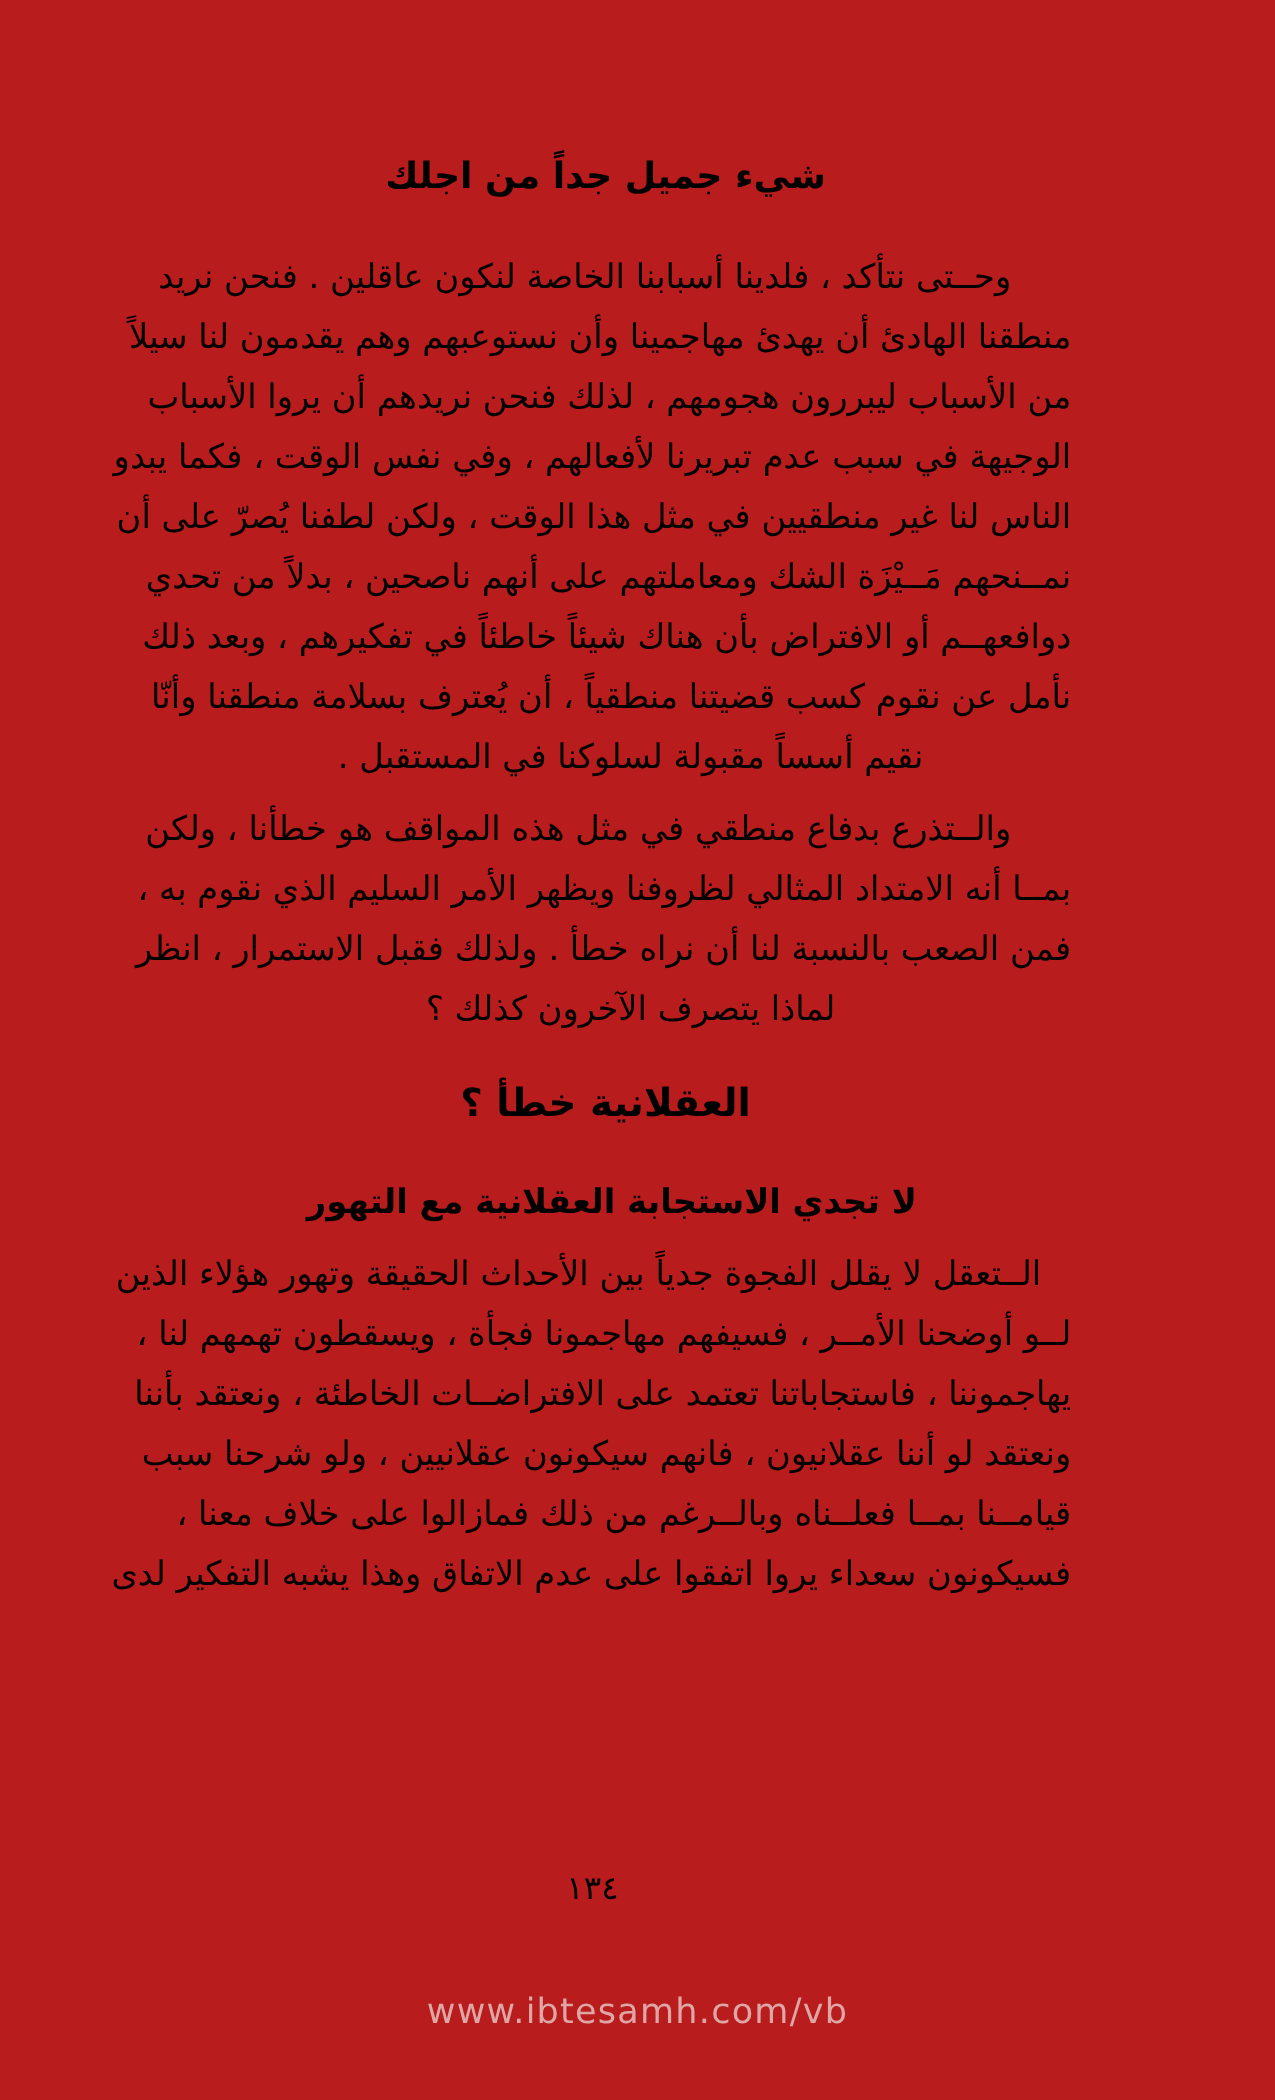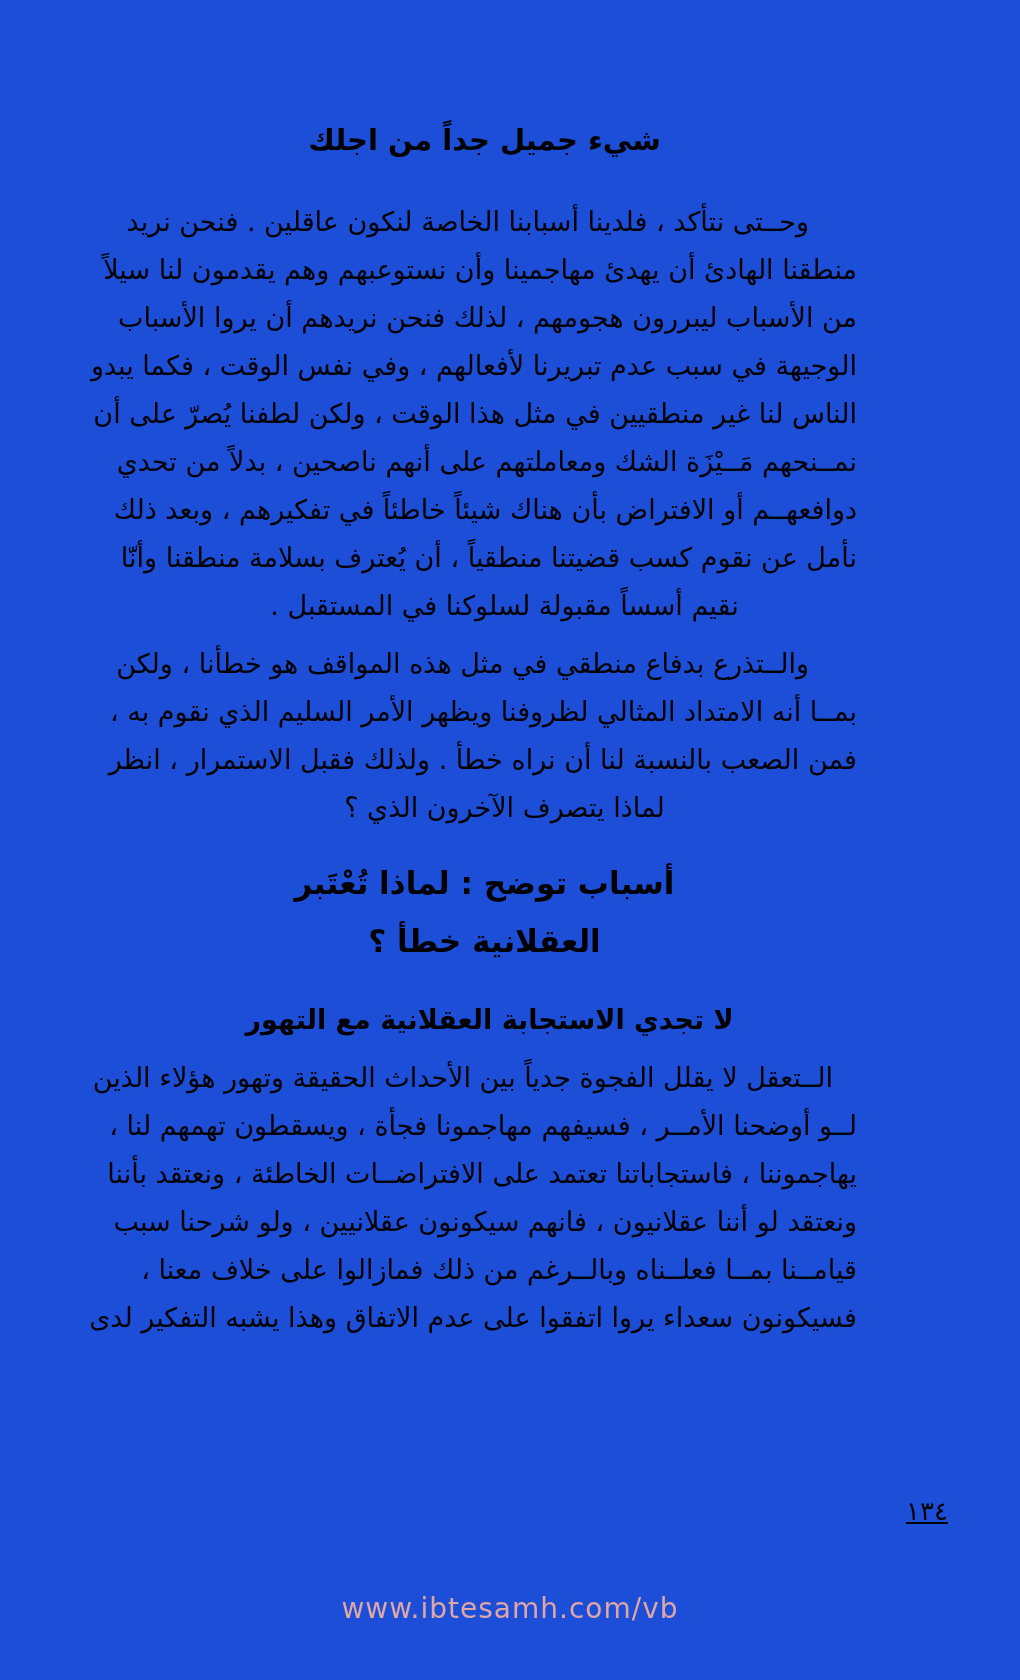--- a/index.html
+++ b/index.html
@@ -4,21 +4,21 @@
 <style>
   html, body {
     margin: 0;
     padding: 0;
     background: #ffffff;
   }
   .page {
     position: relative;
     width: 1020px;
     height: 1680px;
-    background: #1d4ed8;
+    background: #b91c1c;
     color: #000000;
     font-family: "DejaVu Sans", sans-serif;
     overflow: hidden;
   }
   .content {
     position: absolute;
     top: 0;
     left: 112px;
     width: 745px;
     direction: rtl;
@@ -65,24 +65,23 @@
     padding-left: 10px;
     font-size: 27px;
     font-weight: bold;
     line-height: 40px;
   }
   .pagenum {
     position: absolute;
     top: 1496px;
     left: 0;
     width: 948px;
-    text-align: right;
+    text-align: center;
     font-size: 26px;
     letter-spacing: 6px;
-    text-decoration: underline;
   }
   .watermark {
     position: absolute;
     top: 1592px;
     left: 0;
     width: 1020px;
     text-align: center;
     font-size: 28px;
     letter-spacing: 1px;
     color: #dfa6a6;
@@ -106,25 +105,24 @@
       <div class="line j">نمــنحهم مَــيْزَة الشك ومعاملتهم على أنهم ناصحين ، بدلاً من تحدي</div>
       <div class="line j">دوافعهــم أو الافتراض بأن هناك شيئاً خاطئاً في تفكيرهم ، وبعد ذلك</div>
       <div class="line j">نأمل عن نقوم كسب قضيتنا منطقياً ، أن يُعترف بسلامة منطقنا وأنّا</div>
       <div class="line s">نقيم أسساً مقبولة لسلوكنا في المستقبل .</div>
     </div>
 
     <div class="para p2">
       <div class="line j ind48">والــتذرع بدفاع منطقي في مثل هذه المواقف هو خطأنا ، ولكن</div>
       <div class="line j">بمــا أنه الامتداد المثالي لظروفنا ويظهر الأمر السليم الذي نقوم به ،</div>
       <div class="line j">فمن الصعب بالنسبة لنا أن نراه خطأ . ولذلك فقبل الاستمرار ، انظر</div>
-      <div class="line s">لماذا يتصرف الآخرون الذي ؟</div>
+      <div class="line s">لماذا يتصرف الآخرون كذلك ؟</div>
     </div>
 
     <h2 class="heading">
-      <div>أسباب توضح : لماذا تُعْتَبر</div>
       <div>العقلانية خطأ ؟</div>
     </h2>
 
     <h3 class="subheading">لا تجدي الاستجابة العقلانية مع التهور</h3>
 
     <div class="para p3">
       <div class="line j ind24">الــتعقل لا يقلل الفجوة جدياً بين الأحداث الحقيقة وتهور هؤلاء الذين</div>
       <div class="line j">لــو أوضحنا الأمــر ، فسيفهم مهاجمونا فجأة ، ويسقطون تهمهم لنا ،</div>
       <div class="line j">يهاجموننا ، فاستجاباتنا تعتمد على الافتراضــات الخاطئة ، ونعتقد بأننا</div>
       <div class="line j">ونعتقد لو أننا عقلانيون ، فانهم سيكونون عقلانيين ، ولو شرحنا سبب</div>

